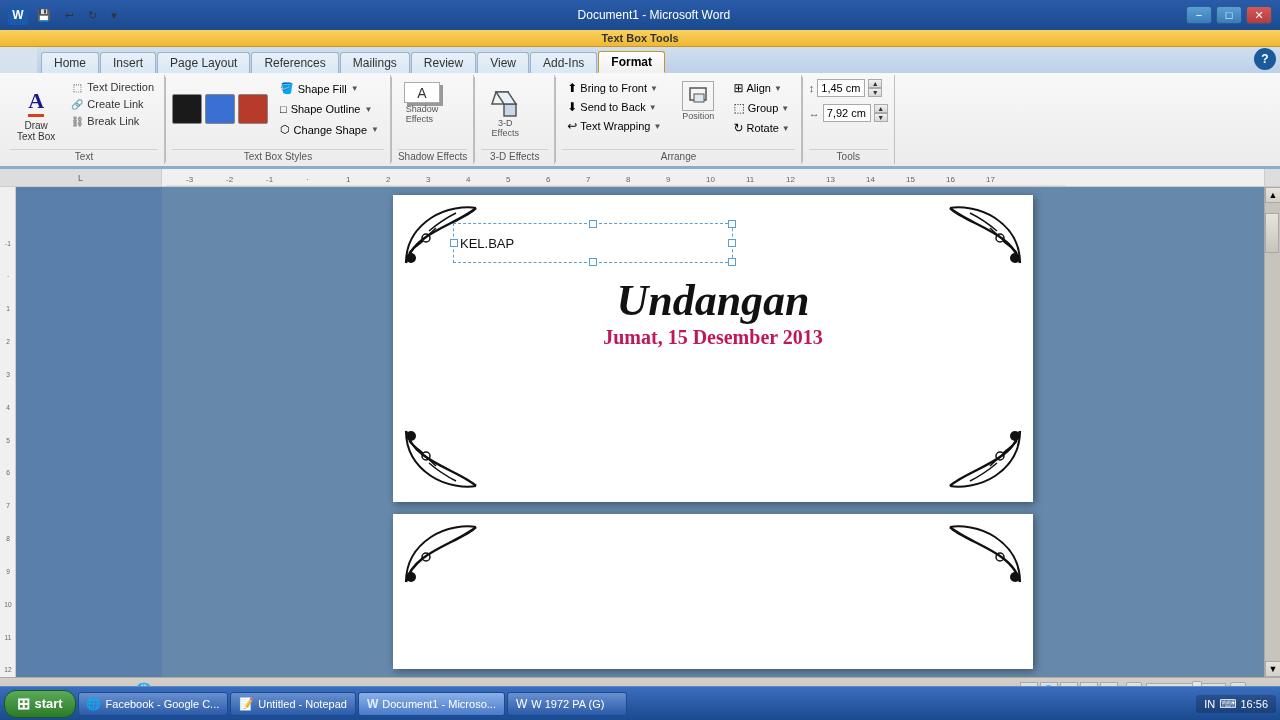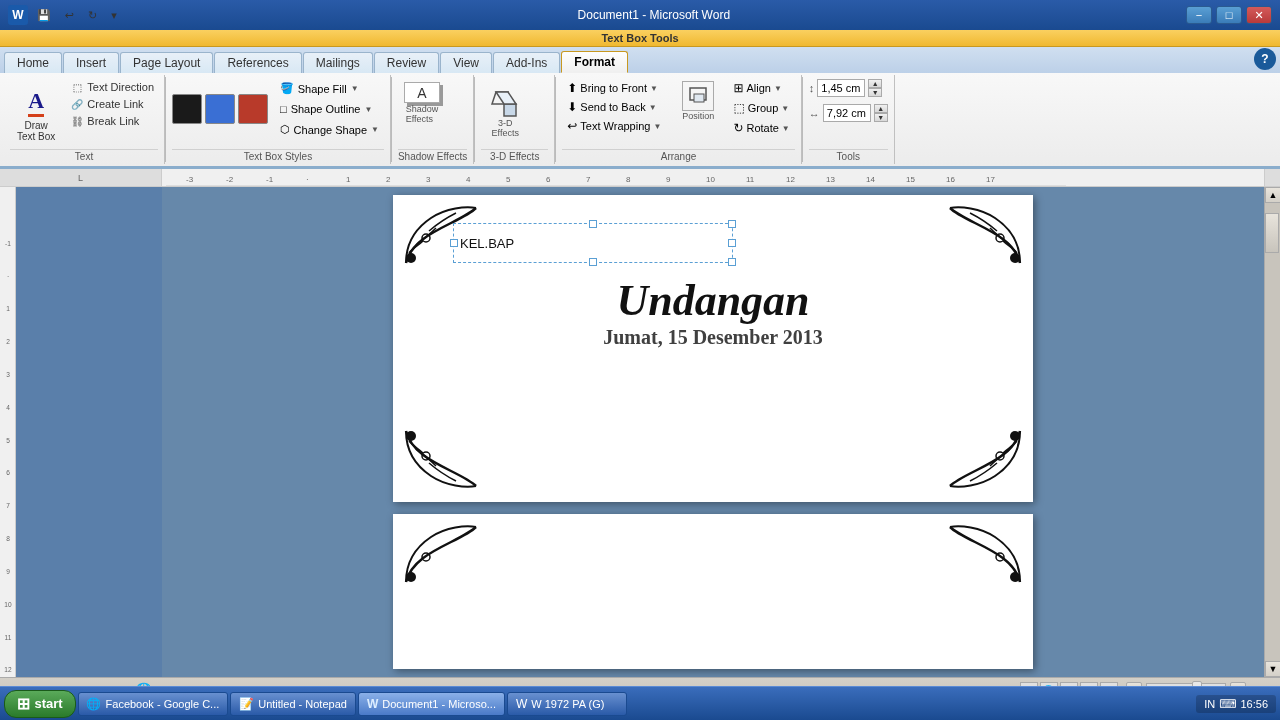--- a/index.html
+++ b/index.html
@@ -20,21 +20,21 @@
     .title-bar-center { flex: 1; text-align: center; font-size: 12px; }
     .title-bar-right { display: flex; gap: 4px; }
     .win-btn { width: 26px; height: 18px; background: linear-gradient(to bottom, #5a9fd4, #3a7cb8); border: 1px solid #2a5a90; border-radius: 3px; color: white; font-size: 11px; display: flex; align-items: center; justify-content: center; cursor: pointer; }
     .win-btn.close { background: linear-gradient(to bottom, #d45a5a, #b83a3a); }
 
     
     .ribbon { background: linear-gradient(to bottom, #dce6f0, #c5d5e8); border-bottom: 1px solid #8aadcc; }
     .toolbar-btn { padding: 2px 4px; background: transparent; border: 1px solid transparent; border-radius: 2px; cursor: pointer; font-size: 11px; color: #333; display: flex; align-items: center; }
 
     
-    .tabs { display: flex; background: linear-gradient(to bottom, #d0dff0, #bcd0e8); height: 26px; align-items: flex-end; padding: 0 4px; gap: 1px; }
+    .tabs { display: flex; background: linear-gradient(to bottom, #d0dff0, #bcd0e8); height: 26px; align-items: flex-end; padding: 0 4px; gap: 1px; margin-left: 37px; }
     .tab { padding: 3px 12px; background: linear-gradient(to bottom, #e8f0f8, #d8e8f4); border: 1px solid #9ab4cc; border-bottom: none; border-radius: 3px 3px 0 0; cursor: pointer; font-size: 12px; color: #333; }
     .tab.active { background: linear-gradient(to bottom, #fefefe, #f0f0f0); border-bottom: 1px solid #f0f0f0; color: #000; font-weight: bold; }
     .tab-format { background: linear-gradient(to bottom, #fad060, #f0b830); border-color: #c89820; }
 
     
     .ribbon-content { background: linear-gradient(to bottom, #f8f8f8, #ececec); border-bottom: 2px solid #8aadcc; display: flex; align-items: stretch; padding: 2px 4px; min-height: 88px; }
     .ribbon-group { display: flex; flex-direction: column; border-right: 1px solid #c0c0c0; padding: 4px 6px 2px; min-width: 60px; }
     .ribbon-group-content { display: flex; align-items: flex-start; gap: 4px; flex: 1; }
     .ribbon-group-label { font-size: 10px; text-align: center; color: #555; margin-top: 2px; border-top: 1px solid #d0d0d0; padding-top: 1px; }
 
@@ -101,21 +101,21 @@
     .zoom-btn { width: 16px; height: 16px; background: linear-gradient(to bottom, #e8e4dc, #c8c4bc); border: 1px solid #aaa; border-radius: 2px; cursor: pointer; font-size: 11px; display: flex; align-items: center; justify-content: center; }
 
     
     .taskbar { height: 34px; background: linear-gradient(to bottom, #3a6dbc, #1a4a90); border-top: 1px solid #5a8ad4; display: flex; align-items: center; padding: 0 4px; gap: 2px; position: fixed; bottom: 0; width: 1280px; }
     .start-btn { height: 28px; padding: 0 12px; background: linear-gradient(to bottom, #5aaa5a, #2a7a2a); border: 1px solid #1a5a1a; border-radius: 12px; color: white; font-weight: bold; font-size: 13px; cursor: pointer; display: flex; align-items: center; gap: 4px; }
     .taskbar-item { height: 24px; padding: 0 8px; background: linear-gradient(to bottom, #6890d0, #2a5aa8); border: 1px solid #1a4a90; border-radius: 3px; color: white; font-size: 11px; cursor: pointer; display: flex; align-items: center; min-width: 120px; max-width: 160px; overflow: hidden; }
     .taskbar-item.active { background: linear-gradient(to bottom, #8ab0e8, #4a7ac8); }
     .taskbar-spacer { flex: 1; }
     .taskbar-tray { display: flex; align-items: center; gap: 4px; background: rgba(0,0,0,0.2); padding: 2px 8px; border-radius: 3px; color: white; font-size: 11px; }
     .undangan-text { font-family: 'Times New Roman', serif; font-style: italic; font-size: 44px; font-weight: bold; color: #111; }
-    .date-text { font-family: 'Times New Roman', serif; font-size: 20px; color: #404040; font-weight: bold; }
+    .date-text { font-family: 'Times New Roman', serif; font-size: 20px; color: #be185d; font-weight: bold; }
 
     
     .icon-a { font-size: 22px; font-weight: bold; color: #1a1a8a; border-bottom: 3px solid #d4401a; font-family: serif; }
 
     .separator { width: 1px; background: #bbb; align-self: stretch; margin: 2px 0; }
 
     
     .textbox-tools-label {
       background: linear-gradient(to bottom, #fad060, #f0b830);
       text-align: center;

